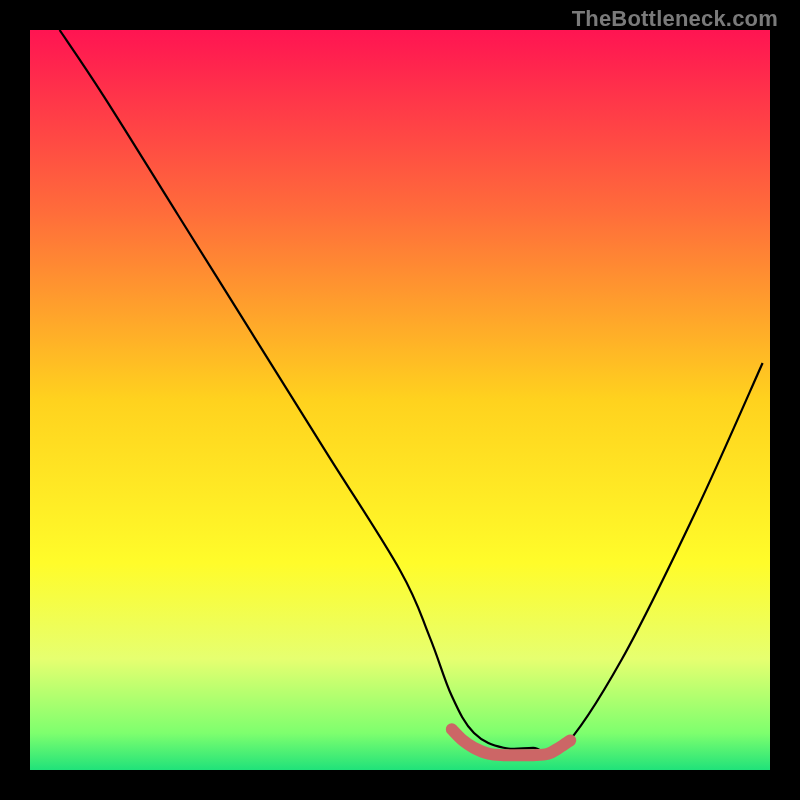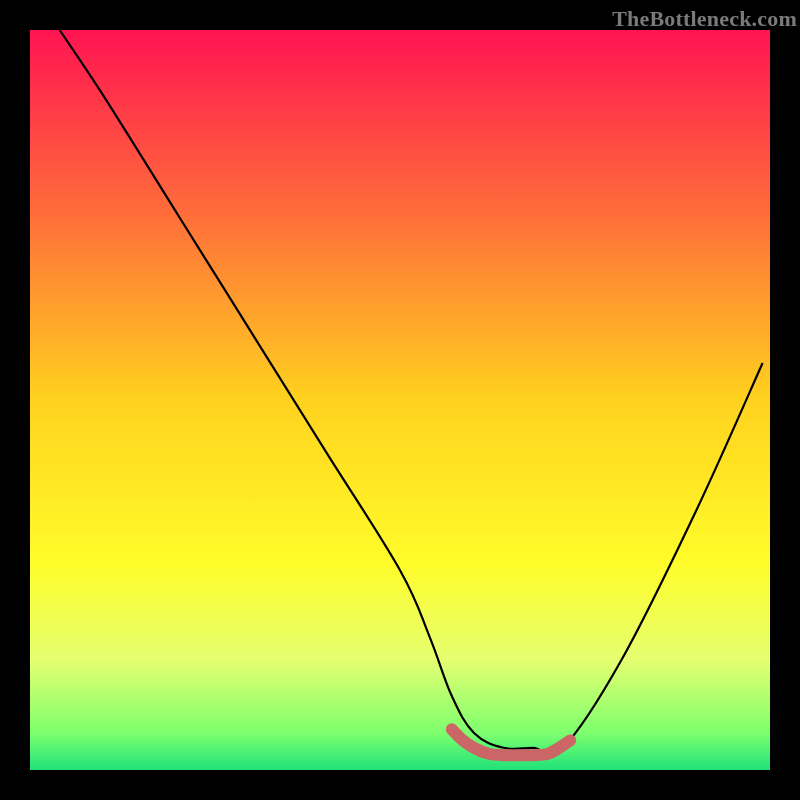--- a/index.html
+++ b/index.html
@@ -12,22 +12,22 @@
   }
   .container {
     position: relative;
     width: 800px;
     height: 800px;
     background: #000;
   }
   .watermark {
     position: absolute;
     top: 6px;
-    right: 3px;
-    font-family: Liberation Serif, serif;
+    right: 22px;
+    font-family: Liberation Sans, sans-serif;
     font-size: 22px;
     font-weight: 600;
     color: #7a7a7a;
     z-index: 10;
     letter-spacing: 0.2px;
   }
   .plot-area {
     position: absolute;
     left: 30px;
     top: 30px;

